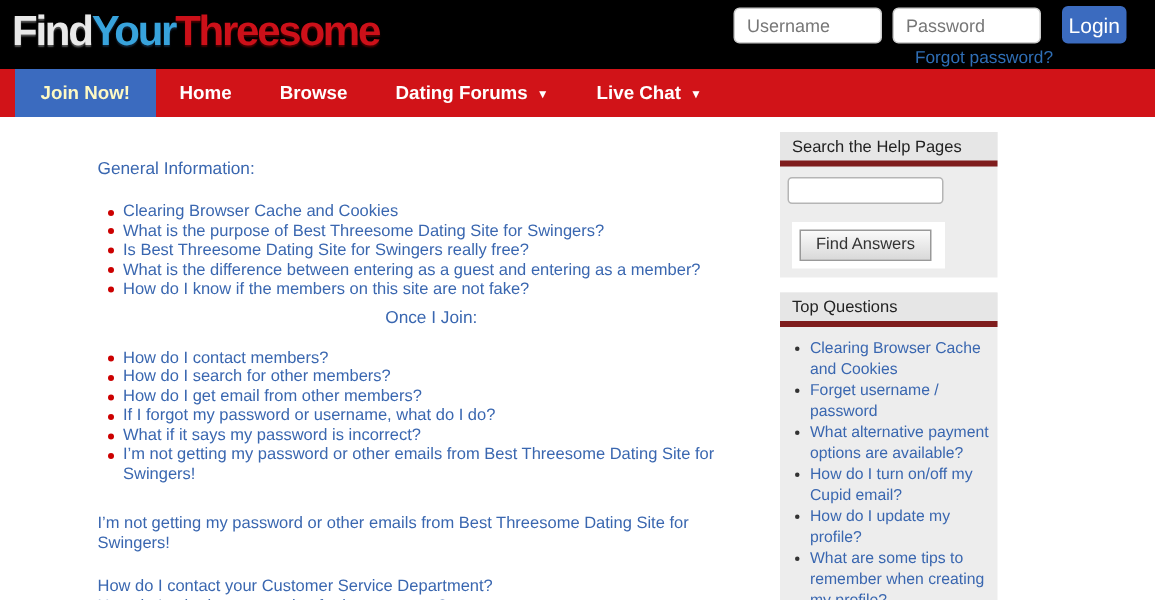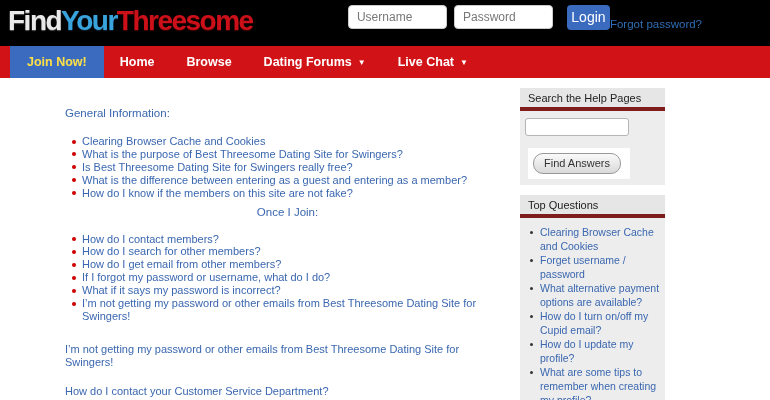--- a/index.html
+++ b/index.html
@@ -24,22 +24,22 @@
     letter-spacing: -1.5px;
     line-height: 32px;
     white-space: nowrap;
     cursor: pointer;
   }
   .logo .find { color: #e9e9e9; text-shadow: 0 1px 1px #555; }
   .logo .your { color: #38a3dc; text-shadow: 0 1px 1px #123; }
   .logo .threesome { color: #cc1019; text-shadow: 0 1px 1px #400; }
   .login-area {
     display: flex;
-    flex-direction: row;
-    margin: 4px 19px 16px 0;
+    flex-direction: column;
+    margin: 4px 19px 4px 0;
   }
   .login-row { display: flex; align-items: center; }
   .cred {
     width: 99px; height: 24px;
     border: 1px solid #ccc;
     border-radius: 4px;
     padding: 0 8px;
     font-size: 12px;
     font-family: "Liberation Sans", sans-serif;
     color: #333;
@@ -70,21 +70,21 @@
   
   .nav {
     height: 32px;
     background: #d11318;
     display: flex;
     align-items: stretch;
   }
   .join-btn {
     margin-left: 10px;
     background: #3b6bbf;
-    color: #fde047;
+    color: #fef9c3;
     display: flex;
     align-items: center;
     padding: 0 17px;
     font-size: 12.5px;
     font-weight: bold;
     cursor: pointer;
   }
   .nav-item {
     color: #fff;
     display: flex;
@@ -161,21 +161,21 @@
   }
   .btn-wrap {
     margin: 12px 0 0 3px;
     background: #fff;
     display: inline-block;
     padding: 5px 9px 5px 5px;
   }
   .find-btn {
     background: linear-gradient(#fafafa, #d9d9d9);
     border: 1px solid #999;
-    border-radius: 10px;
+    border-radius: 0;
     padding: 3px 10px 4px 10px;
     font-size: 11px;
     color: #333;
     font-family: "Liberation Sans", sans-serif;
     cursor: pointer;
   }
   .topq { margin-top: 10px; min-height: 222px; }
   .topq-list {
     list-style: none;
     padding: 7px 4px 10px 8px;

